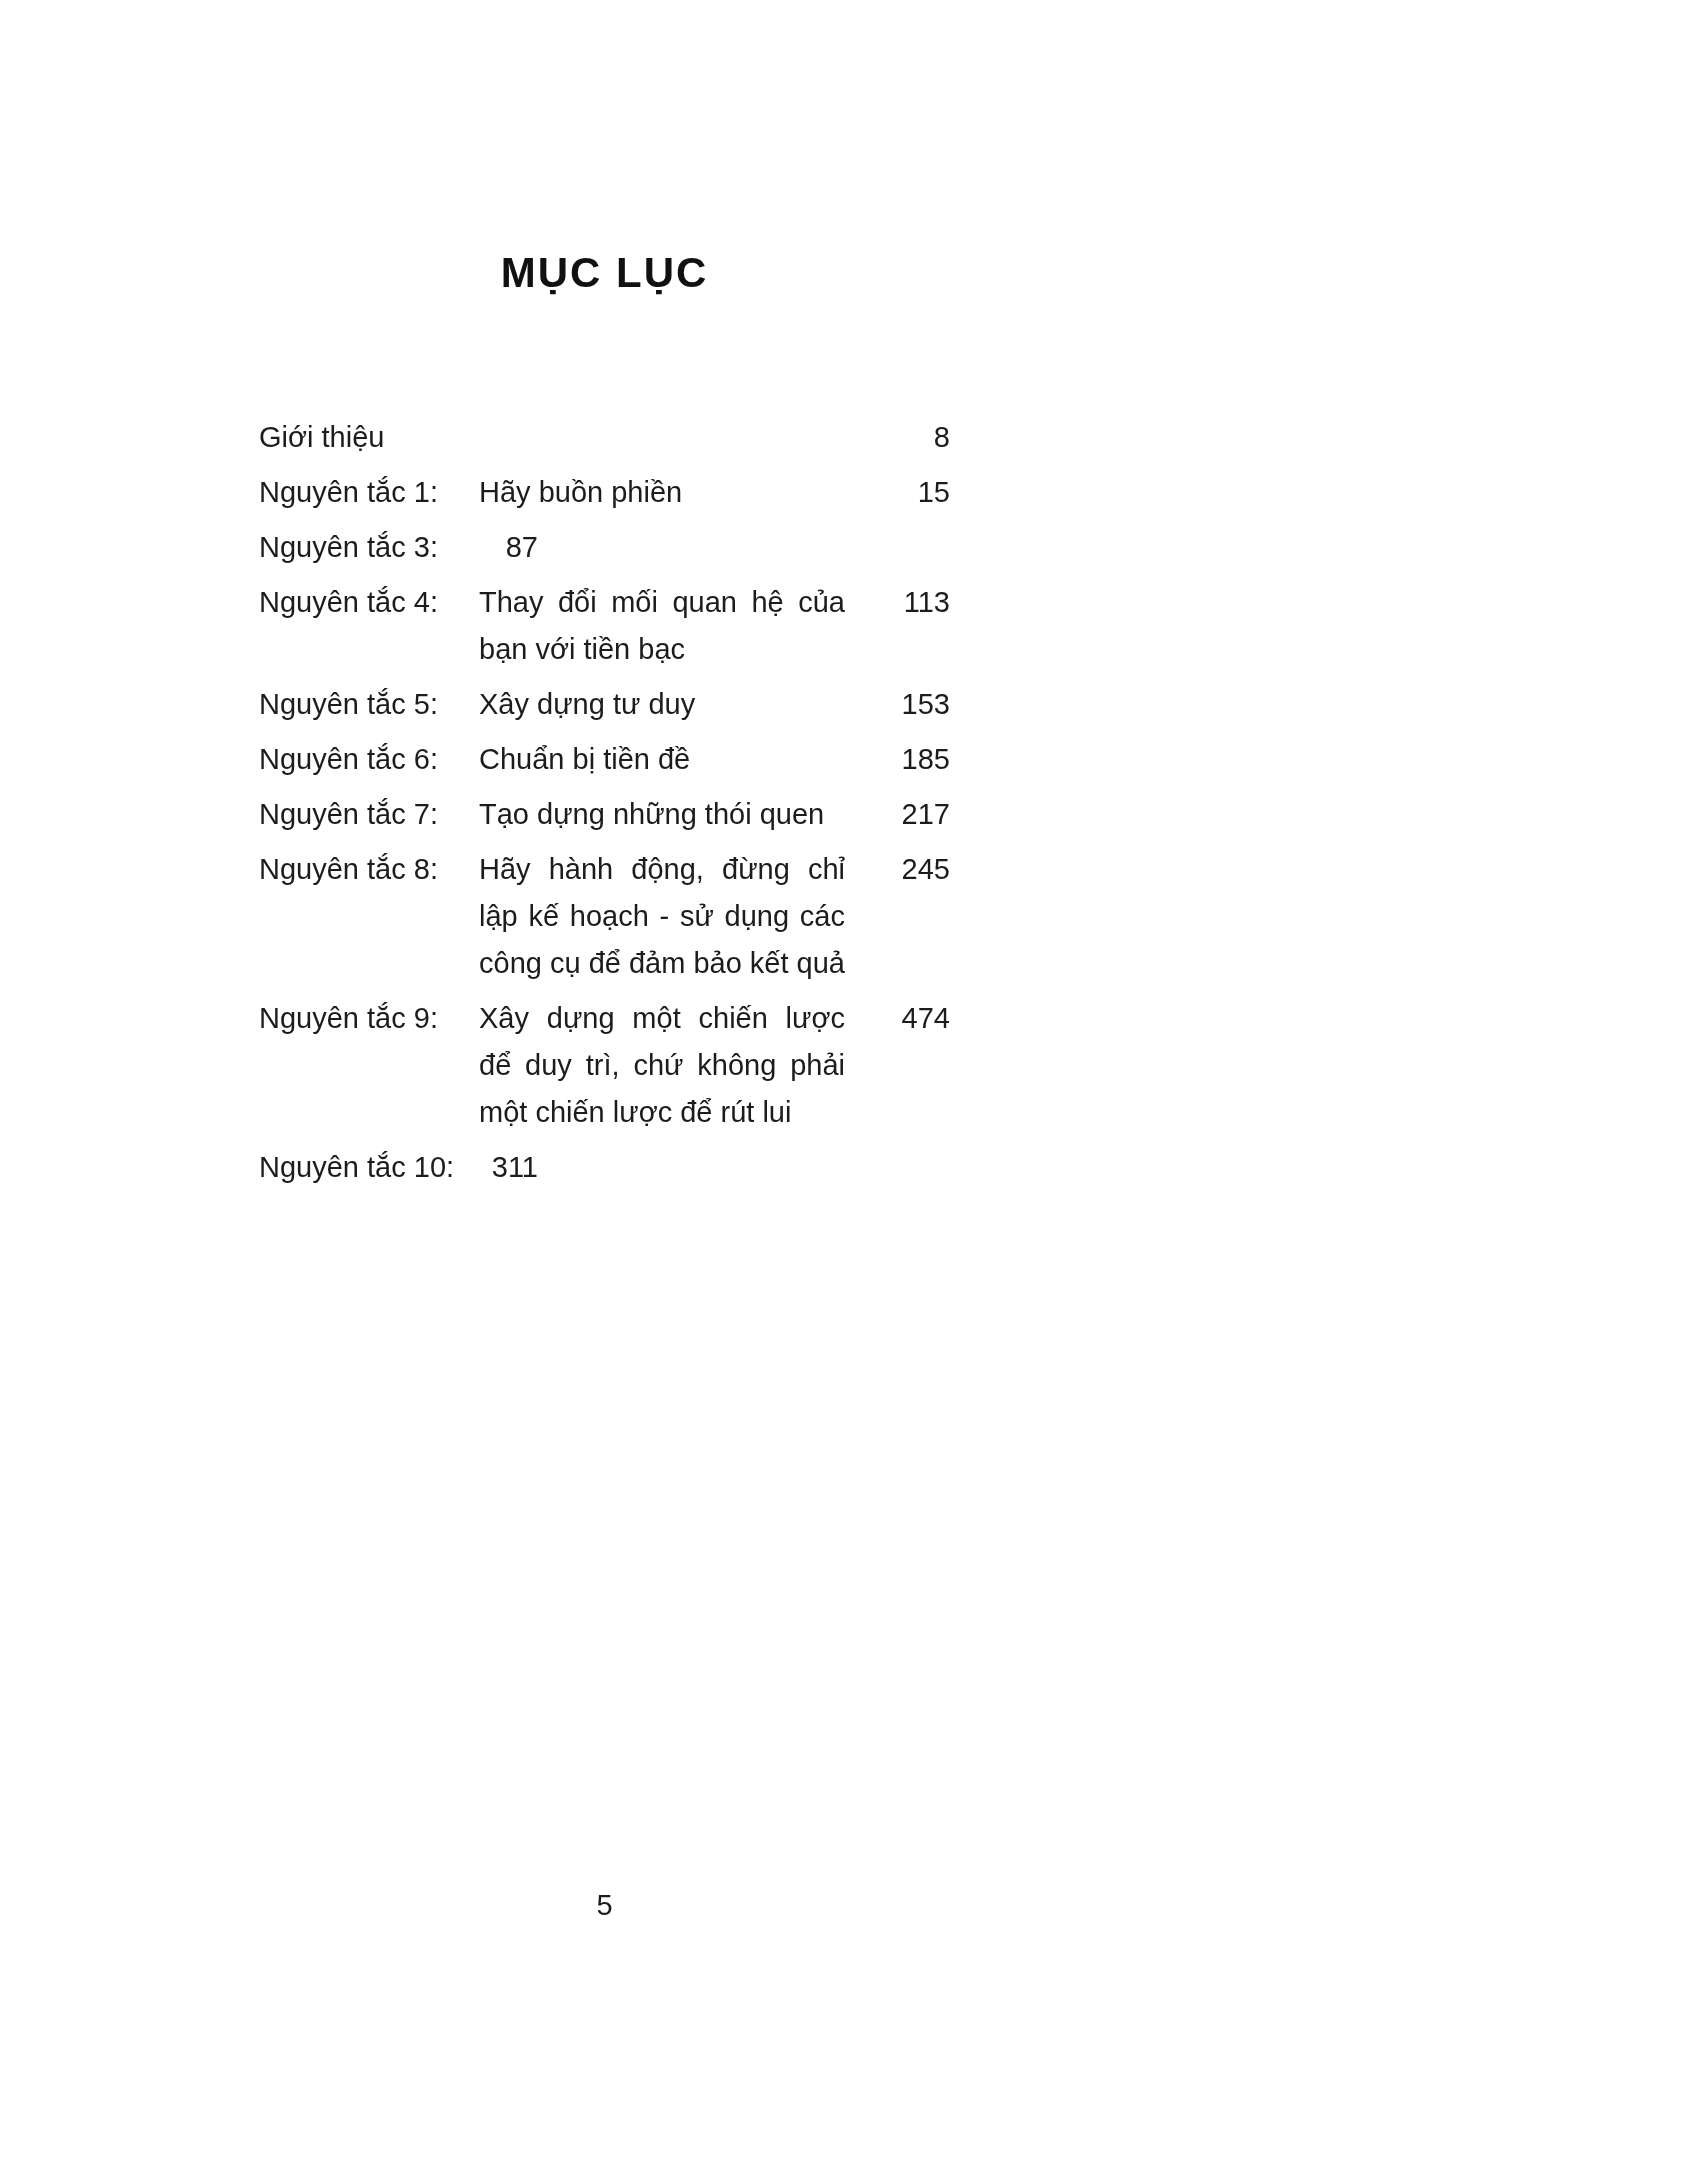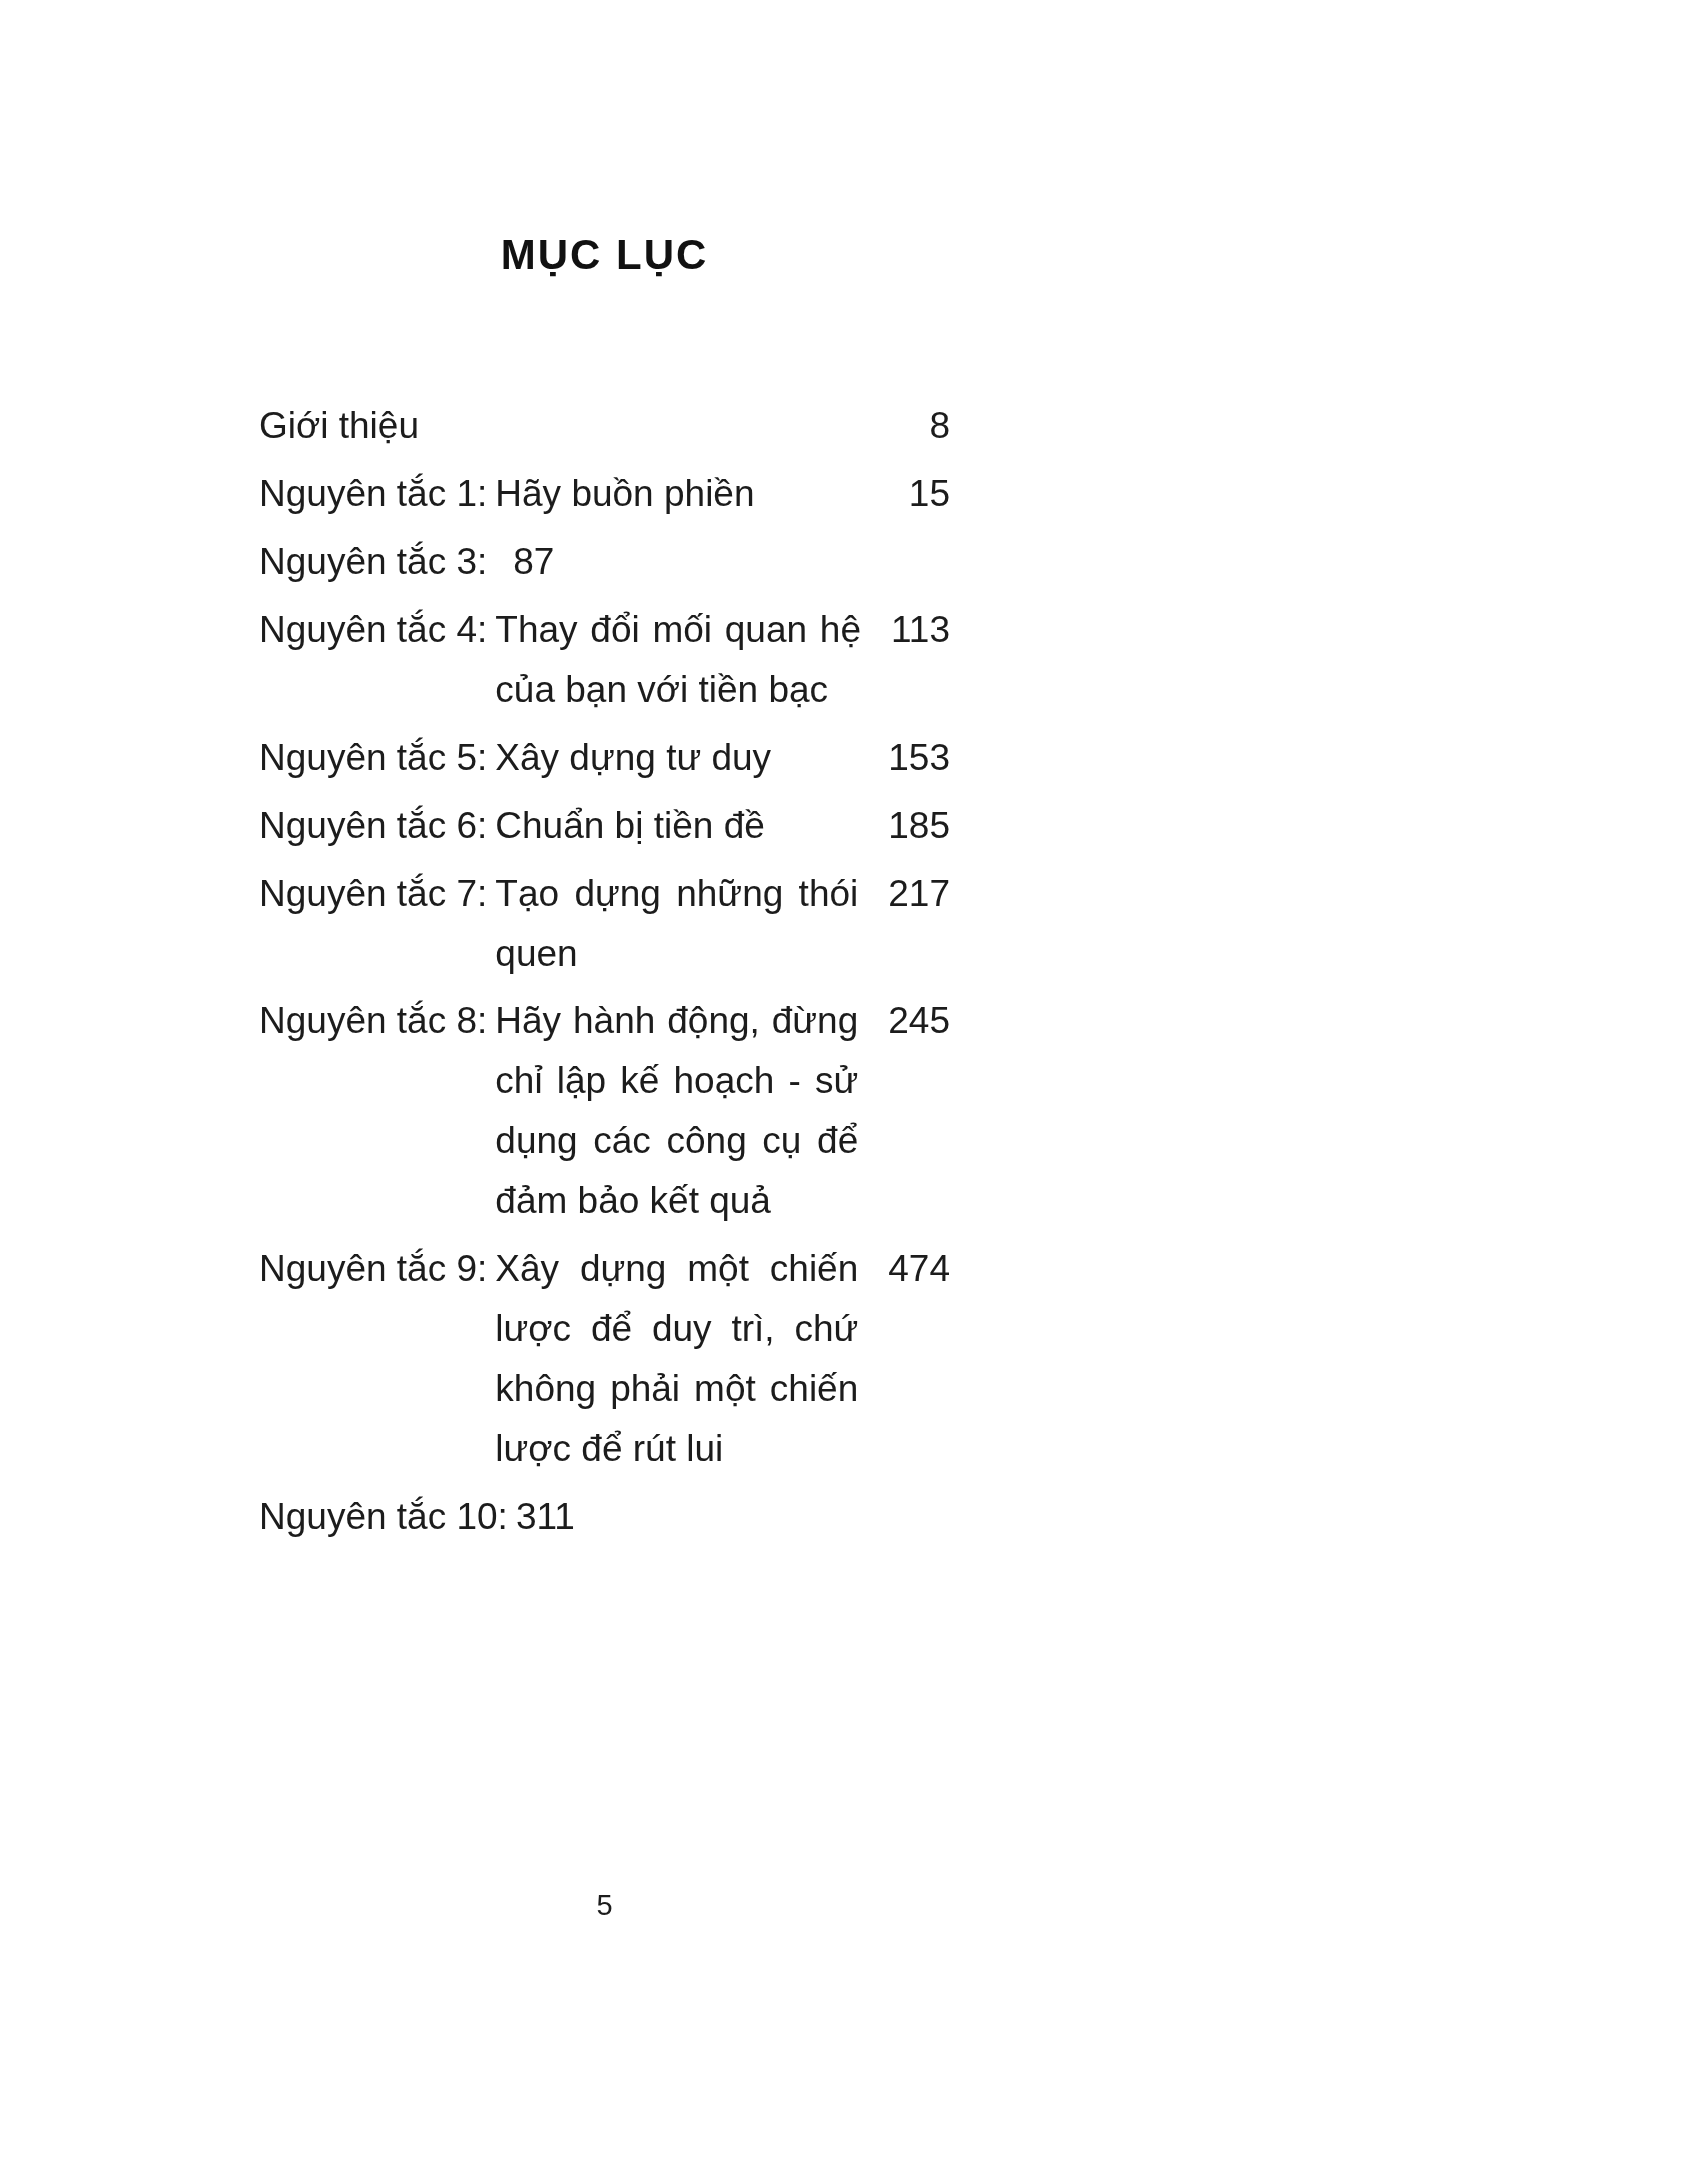--- a/index.html
+++ b/index.html
@@ -12,40 +12,41 @@
     width: 1683px;
     height: 2178px;
     background: #ffffff;
     color: #1c1c1c;
     font-family: "Liberation Sans", "DejaVu Sans", sans-serif;
     overflow: hidden;
   }
   .content {
     position: absolute;
     left: 259px;
-    top: 231px;
+    top: 249px;
     width: 691px;
   }
   .doc-title {
     text-align: center;
     font-size: 42px;
     font-weight: bold;
     letter-spacing: 2px;
     margin: 0 0 117px 0;
     color: #111111;
   }
   .toc-list {
     width: 100%;
   }
   .toc-row {
     display: flex;
     align-items: flex-start;
-    font-size: 37px;
+    font-size: 29px;
     line-height: 1.62;
     margin-bottom: 8px;
+    gap: 16px;
   }
   .toc-label {
     flex: 0 0 auto;
     min-width: 196px;
     padding-right: 8px;
     white-space: nowrap;
   }
   .toc-title {
     flex: 1 1 auto;
     text-align: justify;

